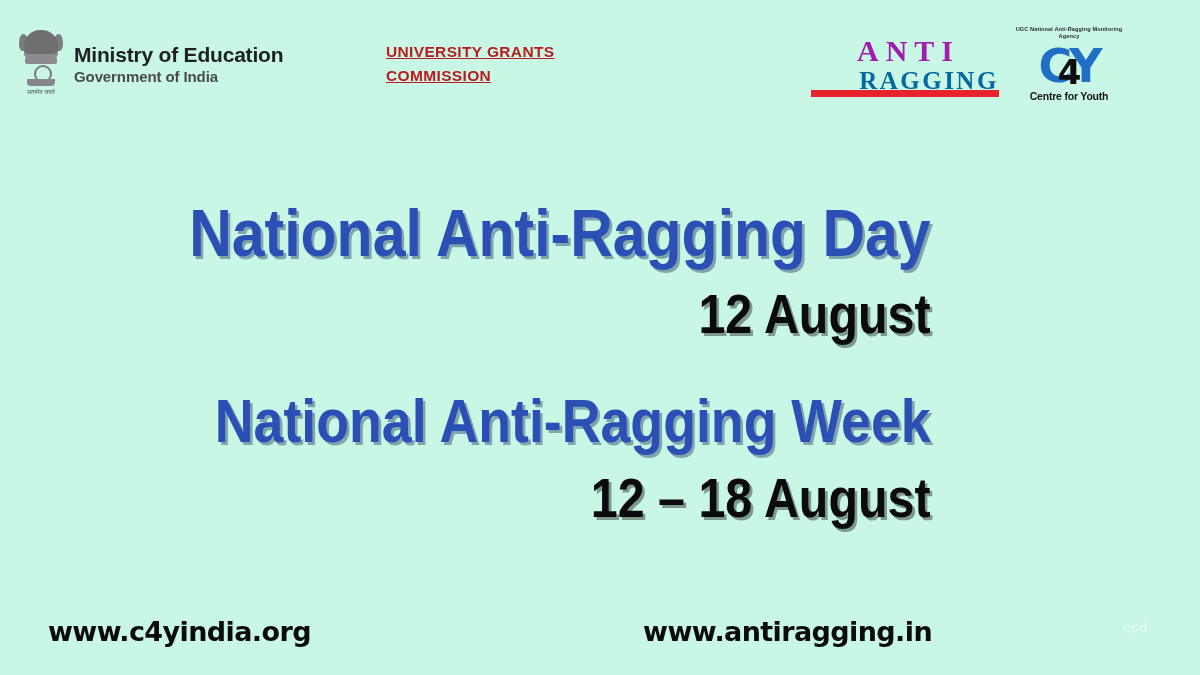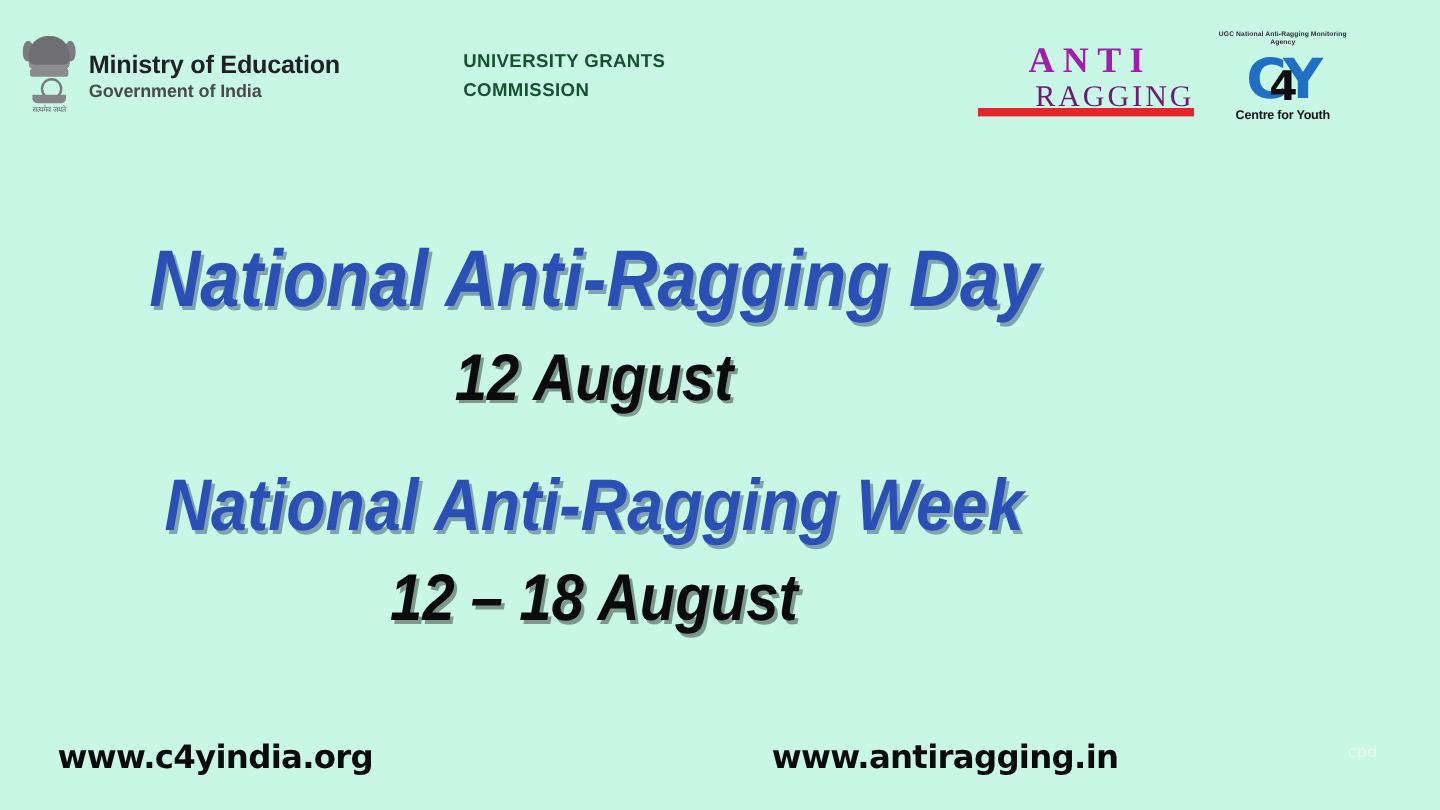--- a/index.html
+++ b/index.html
@@ -176,23 +176,24 @@
     text-align: center;
     font-size: 6.5px;
     line-height: 8px;
     color: #a83a5d;
     font-family: "DejaVu Sans", sans-serif;
     letter-spacing: -0.2px;
   }
   .ugc-text {
     font-size: 15.5px;
     font-weight: 700;
-    color: #14532d;
+    color: #b91c1c;
     letter-spacing: 0.35px;
     line-height: 1.55;
+    text-decoration: underline;
   }
 
   
   .slot-ar {
     width: 210px;
     justify-content: center;
   }
   .logo-antiragging {
     font-family: "Liberation Serif", serif;
     text-align: center;
@@ -205,23 +206,23 @@
     color: #a21caf;
     text-indent: 7px;
   }
   .ar-ragging-wrap {
     position: relative;
     display: inline-block;
     margin-top: 2px;
   }
   .ar-ragging {
     font-size: 25px;
-    font-weight: 400;
+    font-weight: 700;
     letter-spacing: 2.5px;
-    color: #701a75;
+    color: #0369a1;
     text-indent: 2px;
     position: relative;
     z-index: 2;
     margin-left: 46px;
   }
   .ar-bar {
     position: absolute;
     left: 0;
     bottom: -4px;
     width: 100%;
@@ -278,22 +279,21 @@
     letter-spacing: -0.2px;
     margin-top: 2px;
   }
 
   
   .headlines {
     position: absolute;
     left: 0;
     top: 196px;
     width: 990px;
-    text-align: center;
-    font-style: italic;
+    text-align: right;
   }
   .hl {
     font-family: "Liberation Sans Narrow", "Liberation Sans", sans-serif;
     font-weight: 700;
     font-stretch: condensed;
     transform: scaleX(0.88);
     white-space: nowrap;
   }
   .hl-day {
     font-size: 67px;

